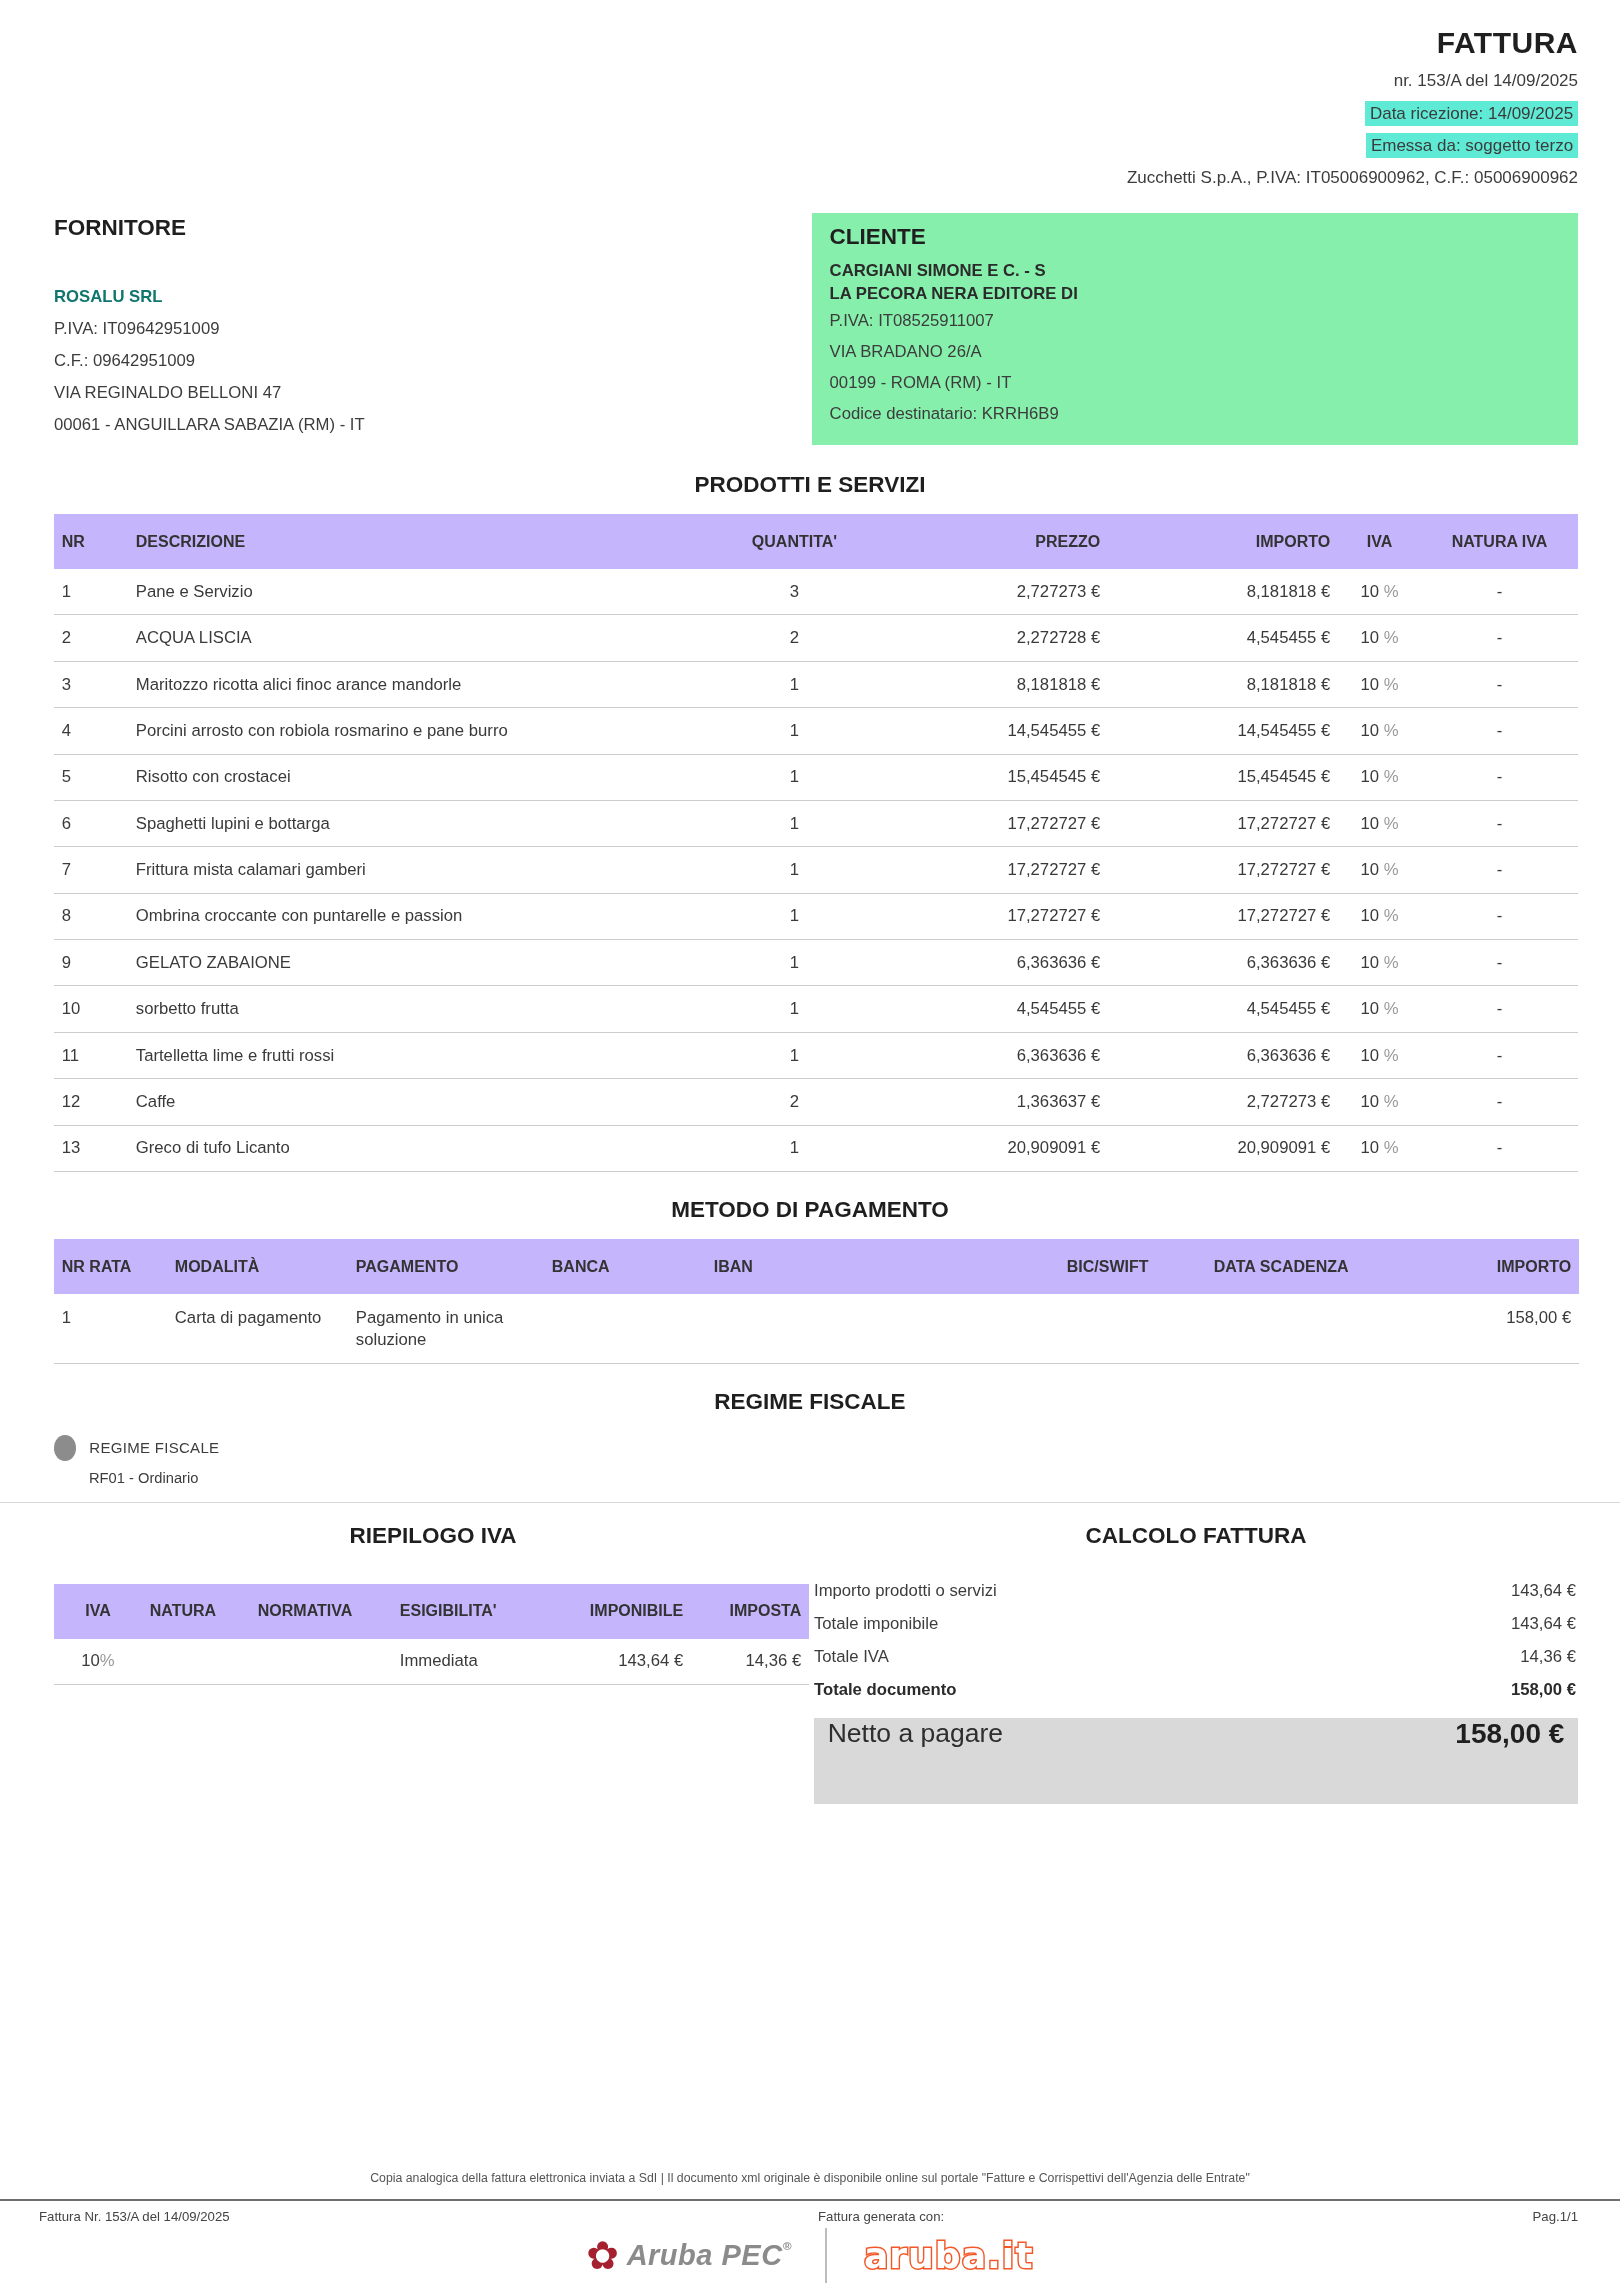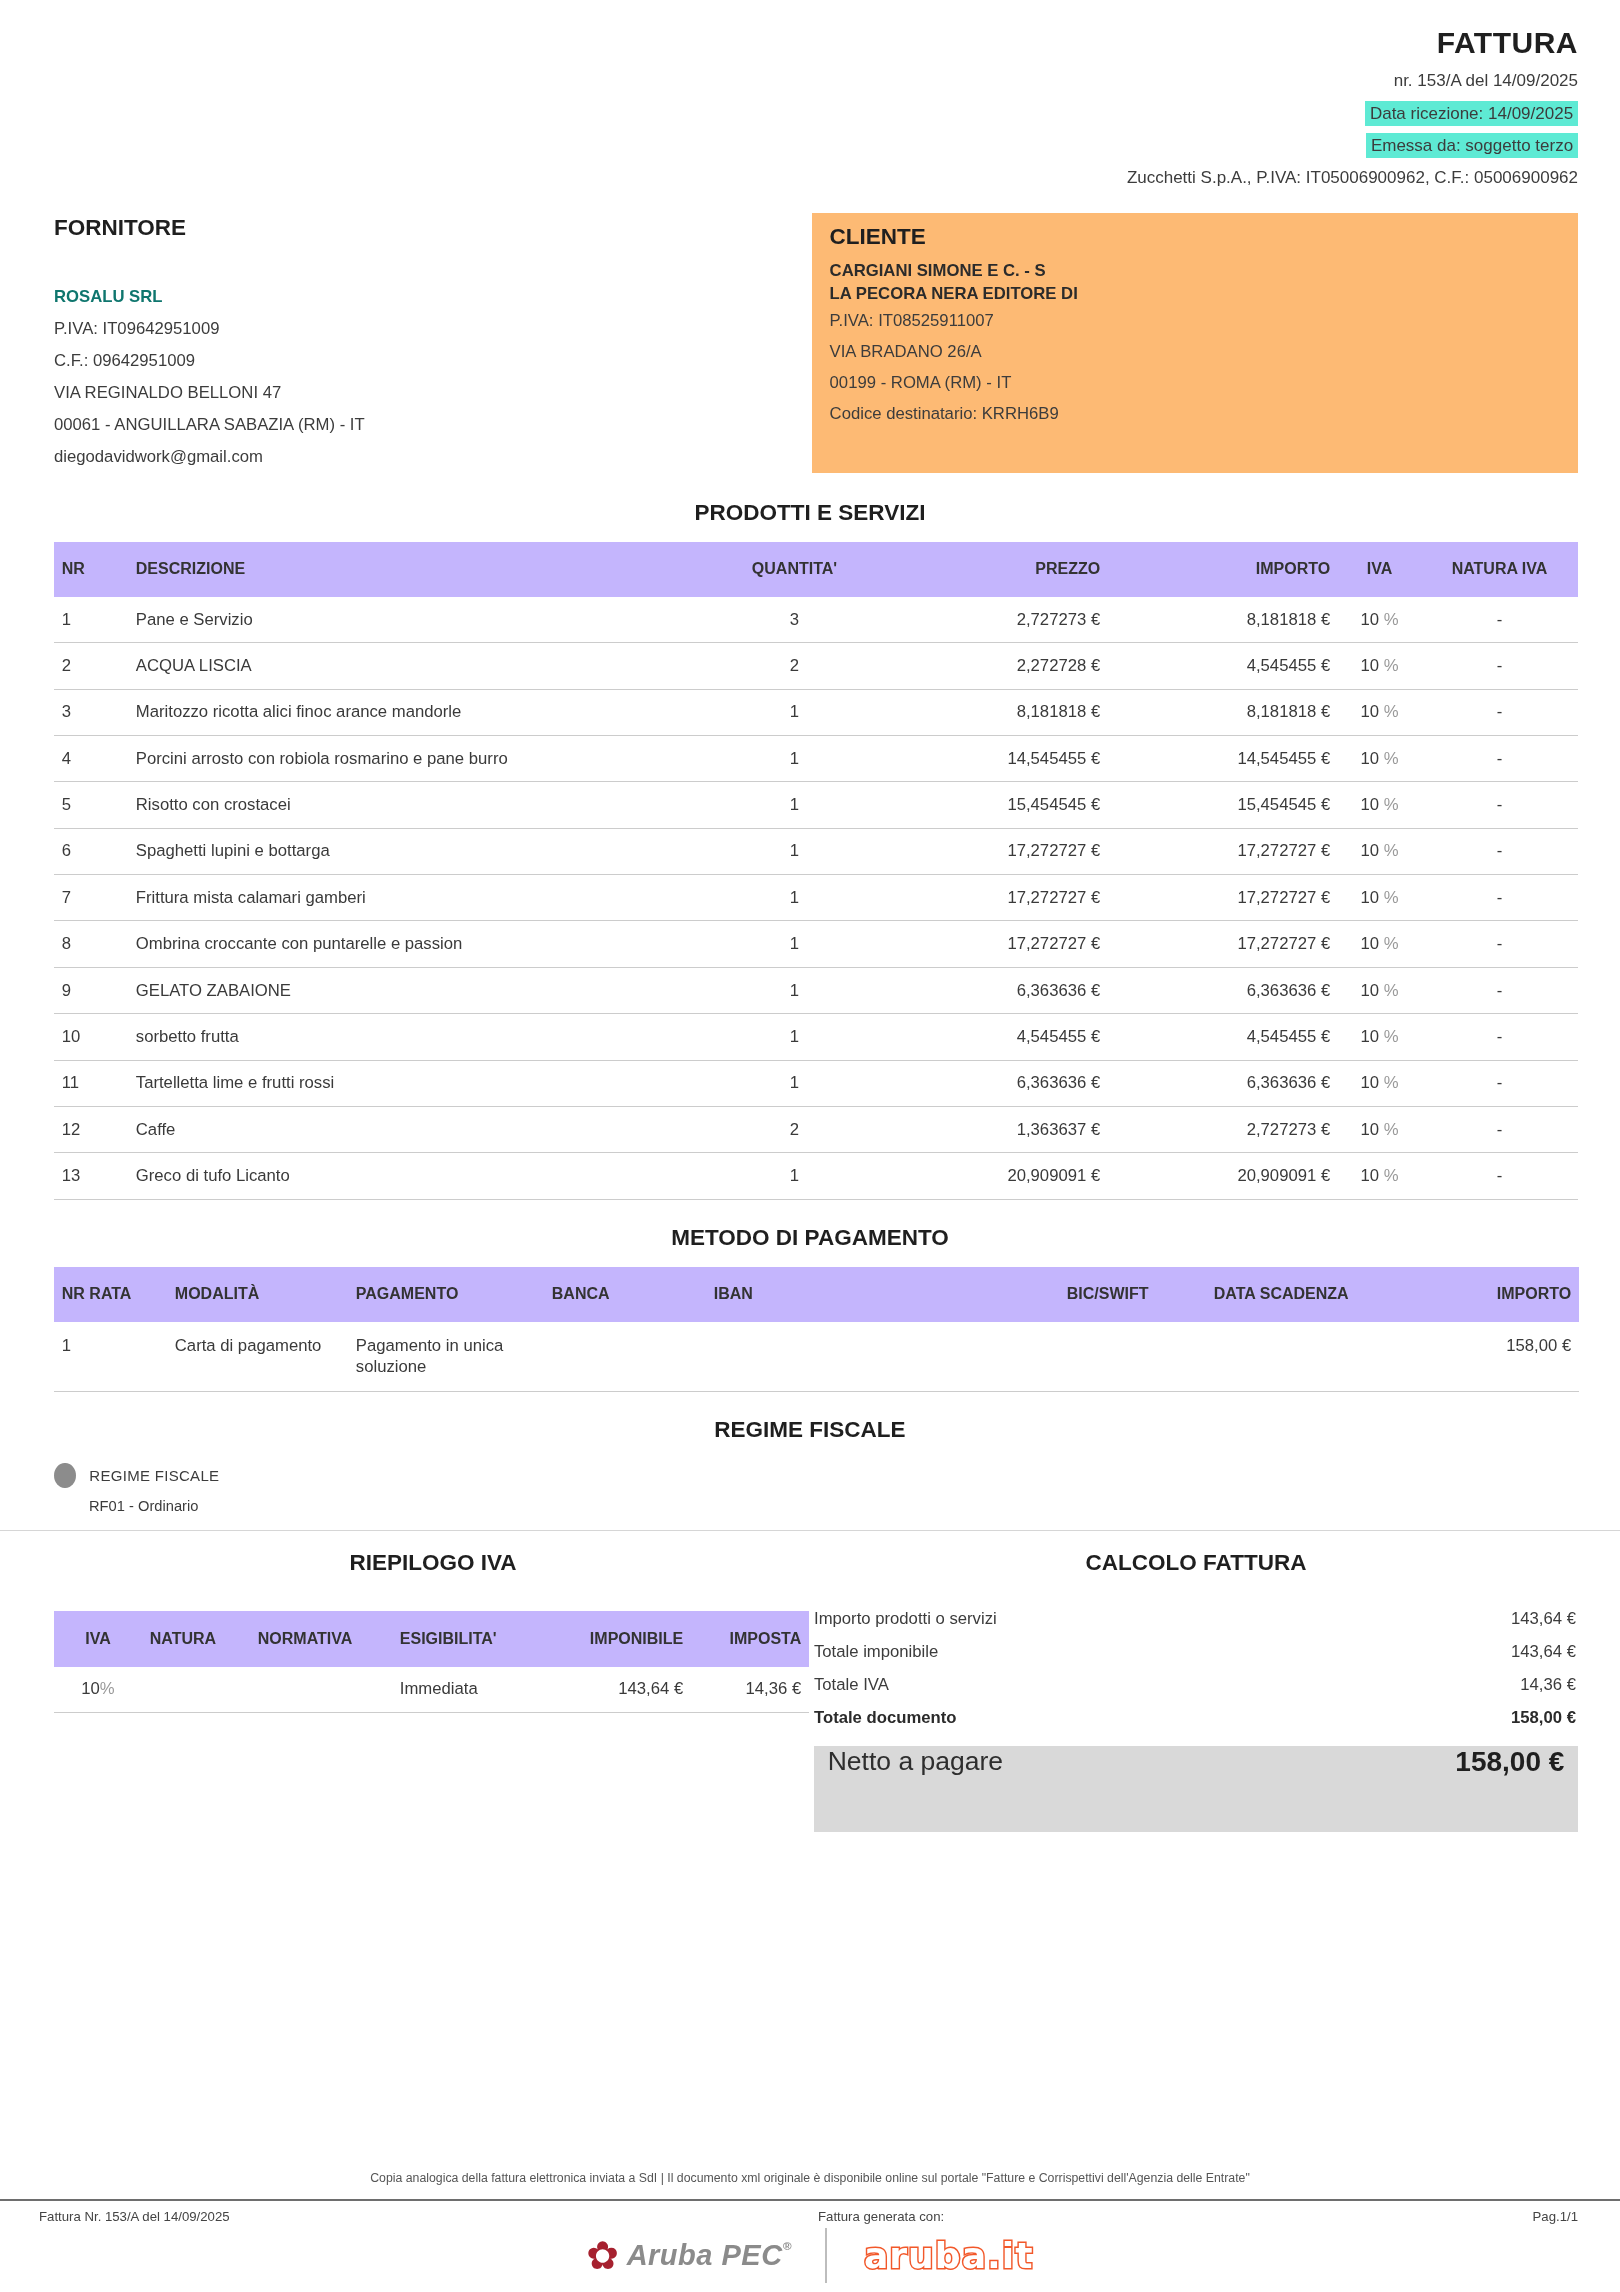--- a/index.html
+++ b/index.html
@@ -16,21 +16,21 @@
   .header-right { padding:25.5px 42px 0 0; text-align:right; }
   .doc-title { font-size:30px; font-weight:bold; color:#1f1f1f; letter-spacing:0.5px; }
   .header-line { font-size:17px; color:#3c3c3c; margin-top:10.8px; line-height:21.6px; }
   .hl { background:#5eead4; padding:2.9px 4.9px; }
   
   .parties { display:flex; margin:23.5px 42px 0 54px; align-items:stretch; }
   .fornitore { width:758px; padding-top:2px; }
   .party-heading { font-size:22.5px; font-weight:bold; color:#1f1f1f; margin-bottom:11.8px; }
   .party-line { font-size:16.7px; line-height:32px; color:#3c3c3c; }
   .party-name { font-weight:bold; color:#0f766e;margin-top:40px; }
-  .cliente-box { width:766px; background:#fdba74; padding:11.8px 17.6px 15.7px 17.6px; }
+  .cliente-box { width:766px; background:#86efac; padding:11.8px 17.6px 15.7px 17.6px; }
   .cliente-box .party-heading { margin-bottom:9.8px; }
   .cliente-name-line { font-size:16.7px; font-weight:bold; line-height:22.5px; color:#2b2b2b; }
   .cliente-box .party-line { line-height:31px; }
   
   .section-title { text-align:center; font-size:22.5px; font-weight:bold; color:#1f1f1f; }
   
   table { border-collapse:collapse; table-layout:fixed; margin-left:54px; width:1524px; }
   th {
     background:#c4b5fd; color:#333; font-size:16px; font-weight:bold;
     padding:18.6px 7.8px; text-align:left; white-space:nowrap;margin-left:28px;
@@ -97,21 +97,20 @@
   </div>
 
   <div class="parties">
     <div class="fornitore">
       <div class="party-heading">FORNITORE</div>
       <div class="party-line party-name">ROSALU SRL</div>
       <div class="party-line">P.IVA: IT09642951009</div>
       <div class="party-line">C.F.: 09642951009</div>
       <div class="party-line">VIA REGINALDO BELLONI 47</div>
       <div class="party-line">00061 - ANGUILLARA SABAZIA (RM) - IT</div>
-      <div class="party-line">diegodavidwork@gmail.com</div>
     </div>
     <div class="cliente-box">
       <div class="party-heading">CLIENTE</div>
       <div class="cliente-name-line">CARGIANI SIMONE E C. - S</div>
       <div class="cliente-name-line">LA PECORA NERA EDITORE DI</div>
       <div class="party-line">P.IVA: IT08525911007</div>
       <div class="party-line">VIA BRADANO 26/A</div>
       <div class="party-line">00199 - ROMA (RM) - IT</div>
       <div class="party-line">Codice destinatario: KRRH6B9</div>
     </div>

